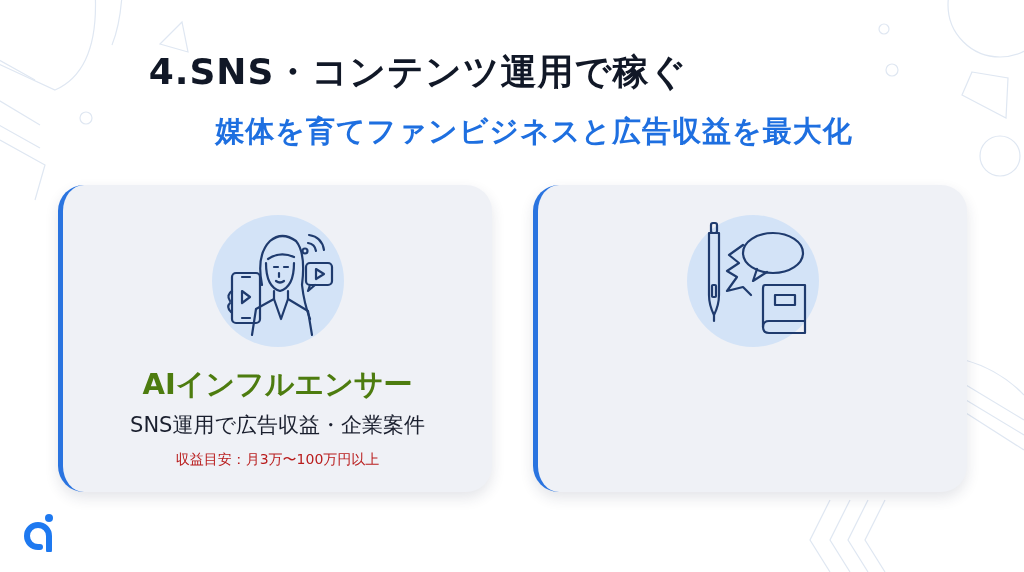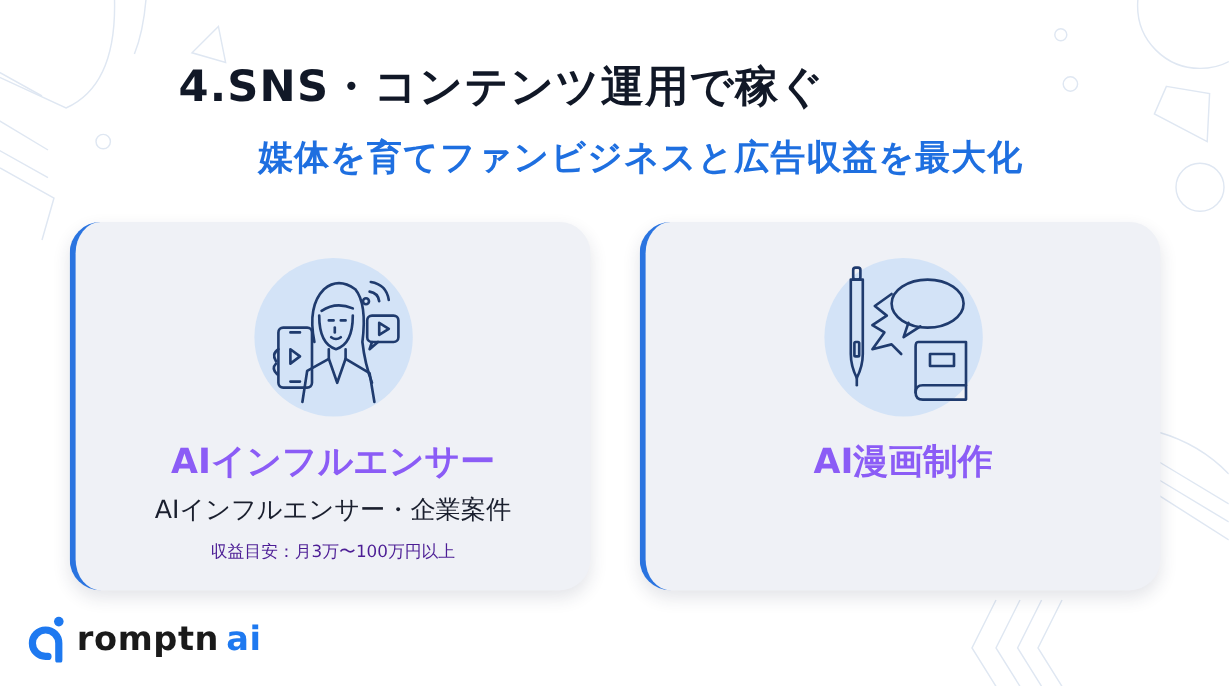--- a/index.html
+++ b/index.html
@@ -26,29 +26,29 @@
   }
   .card.c1 { left: 58px; }
   .card.c2 { left: 533px; }
   .icon-wrap {
     position: absolute; left: 50%; top: 30px; width: 132px; height: 132px;
     margin-left: -66px; border-radius: 50%; background: #d3e3f7;
   }
   .icon-wrap svg { position: absolute; left: 0; top: 0; }
   .card-title {
     position: absolute; left: 0; right: 0; top: 180px; text-align: center;
-    font-size: 29px; font-weight: bold; color: #8b5cf6;
+    font-size: 29px; font-weight: bold; color: #4d7c0f;
   }
   .card-desc {
     position: absolute; left: 0; right: 0; top: 226px; text-align: center;
     font-size: 21px; color: #1a1f2e;
   }
   .card-revenue {
     position: absolute; left: 0; right: 0; top: 266px; text-align: center;
-    font-size: 14px; color: #4c1d95;
+    font-size: 14px; color: #b91c1c;
   }
   .logo { position: absolute; left: 20px; top: 512px; height: 40px; display: flex; align-items: center; }
   .logo-mark { width: 36px; height: 40px; position: relative; }
   .logo-text { font-size: 28px; font-weight: bold; color: #1a1a1a; margin-left: 8px; letter-spacing: 0.5px; }
   .logo-text .ai { color: #1e79f0; margin-left: 6px; }
 </style>
 </head>
 <body>
 
 <svg class="bg-deco" width="1024" height="572" viewBox="0 0 1024 572">
@@ -104,21 +104,21 @@
       <circle cx="93" cy="36" r="2.5"></circle>
       <path d="M96 28 Q103 29 104 36"></path>
       <path d="M97 20 Q110 22 112 35"></path>
 
       <rect x="94" y="48" width="26" height="22" rx="4"></rect>
       <path d="M98 70 L96 76 L103 70"></path>
       <path d="M104 54 L112 59 L104 64 Z"></path>
     </svg>
   </div>
   <div class="card-title">AIインフルエンサー</div>
-  <div class="card-desc">AIインフルエンサー・企業案件</div>
+  <div class="card-desc">SNS運用で広告収益・企業案件</div>
   <div class="card-revenue">収益目安：月3万〜100万円以上</div>
 </div>
 
 <div class="card c2">
   <div class="icon-wrap">
     <svg width="132" height="132" viewBox="0 0 132 132" fill="none" stroke="#1f3b6e" stroke-width="2.2" stroke-linecap="round" stroke-linejoin="round">
 
       <rect x="24" y="8" width="6" height="10" rx="2"></rect>
       <path d="M22 18 h10 v62 Q32 90 27 100 Q22 90 22 80 Z"></path>
       <rect x="25" y="70" width="4" height="12" rx="1"></rect>
@@ -127,22 +127,20 @@
       <ellipse cx="86" cy="38" rx="30" ry="20"></ellipse>
       <path d="M70 54 L66 66 L80 57"></path>
 
       <path d="M56 30 L42 40 L52 48 L40 56 L50 62 L40 76 L56 72 L64 80"></path>
 
       <path d="M78 70 h40 v48 h-36 Q76 118 76 112 V74 Q76 70 78 70 Z"></path>
       <path d="M76 112 Q76 106 82 106 h36"></path>
       <rect x="88" y="80" width="20" height="10"></rect>
     </svg>
   </div>
-  <div class="card-title">AI漫画制作</div>
 </div>
 
 <div class="logo">
   <svg class="logo-mark" width="36" height="40" viewBox="0 0 36 40">
     <circle cx="29" cy="6" r="4" fill="#1e79f0"></circle>
     <path d="M29 38 V24 A11 11 0 1 0 18 35 L20 35" fill="none" stroke="#1e79f0" stroke-width="6" stroke-linecap="round"></path>
   </svg>
-  <span class="logo-text"><span>romptn</span><span class="ai">ai</span></span>
 </div>
 
 </body></html>

